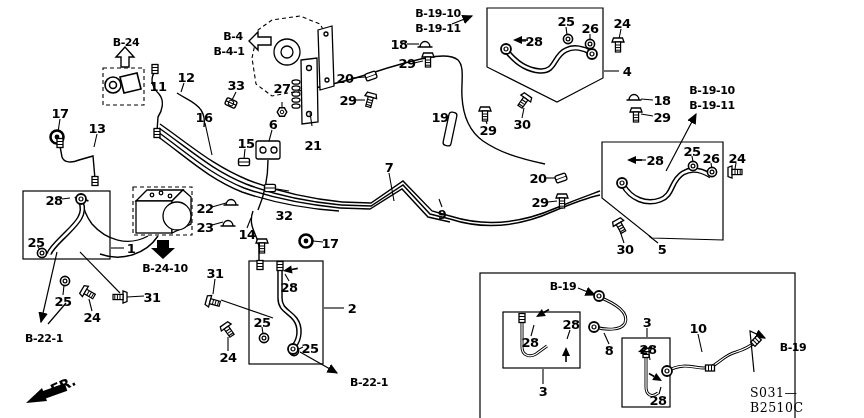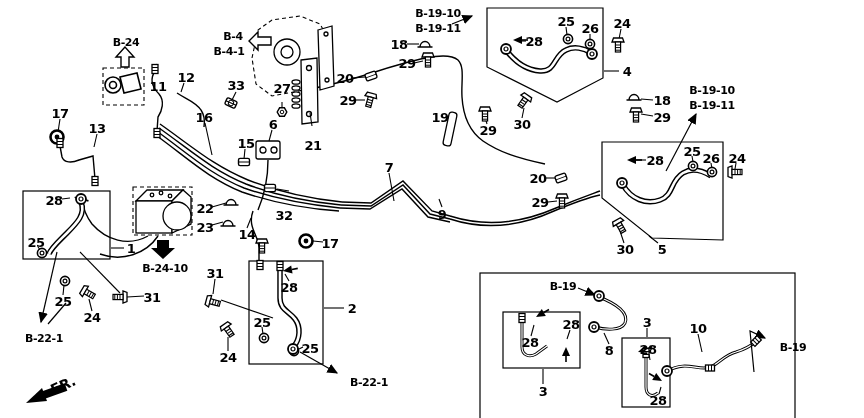--- a/index.html
+++ b/index.html
@@ -428,14 +428,15 @@
       <span class="callout ref" style="left: 712px; top: 90px;">B-19-10</span>
       <span class="callout ref" style="left: 712px; top: 105px;">B-19-11</span>
       <span class="callout ref" style="left: 165px; top: 268px; text-align: right;">B-24-10</span>
       <span class="callout ref" style="left: 44px; top: 338px;">B-22-1</span>
       <span class="callout ref" style="left: 369px; top: 382px;">B-22-1</span>
       <span class="callout ref" style="left: 563px; top: 286px;">B-19</span>
       <span class="callout ref" style="left: 793px; top: 347px;">B-19</span>
     </div>
 
 <div class="fr">FR.</div>
+<div class="code">S031— B2510C</div>
 
 </div>
 
 </body></html>

